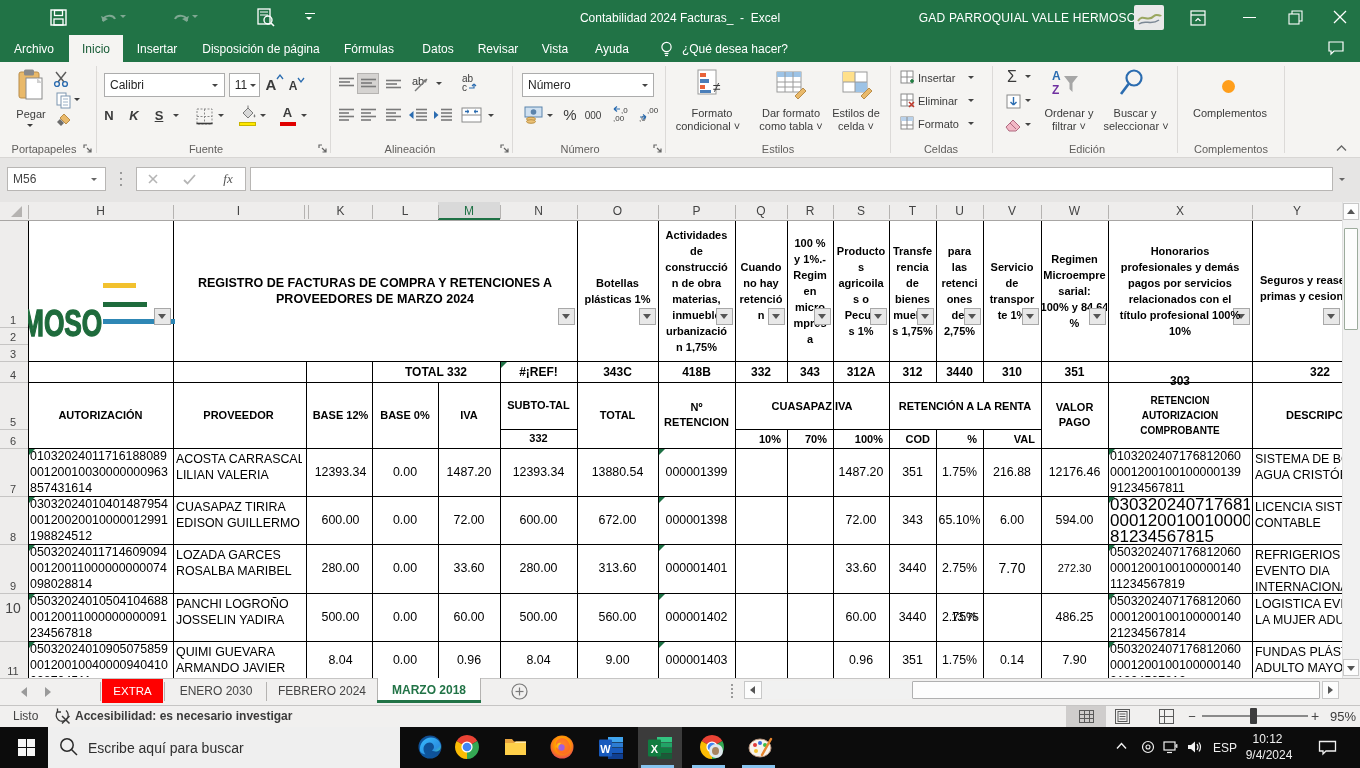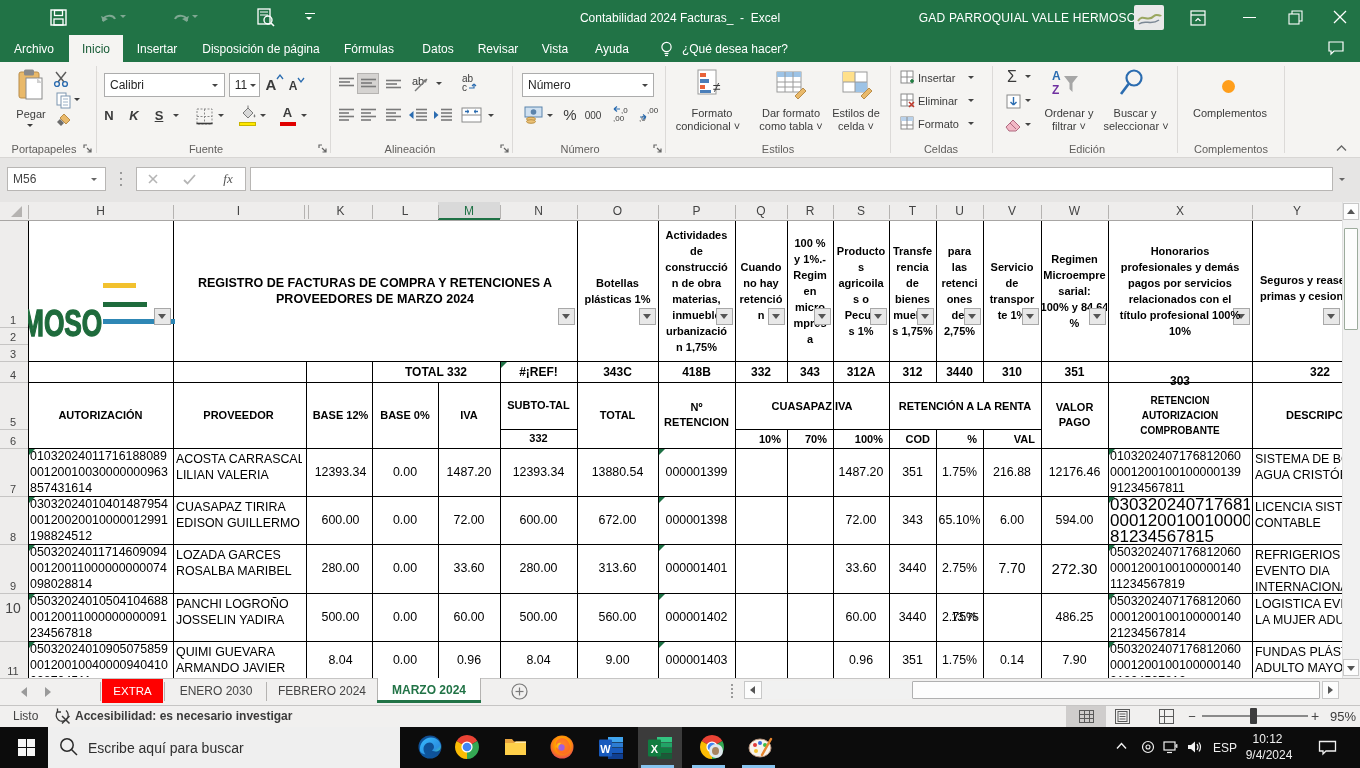--- a/index.html
+++ b/index.html
@@ -652,21 +652,21 @@
 <div class="a t" style="left:309px;top:544px;width:63px;height:48px;font-size:12.4px">280.00</div>
 <div class="a t" style="left:372px;top:544px;width:66px;height:48px;font-size:12.4px">0.00</div>
 <div class="a t" style="left:438px;top:544px;width:62px;height:48px;font-size:12.4px">33.60</div>
 <div class="a t" style="left:500px;top:544px;width:77px;height:48px;font-size:12.4px">280.00</div>
 <div class="a t" style="left:577px;top:544px;width:81px;height:48px;font-size:12.4px">313.60</div>
 <div class="a t" style="left:658px;top:544px;width:77px;height:48px;font-size:12.4px">000001401</div>
 <div class="a t" style="left:833px;top:544px;width:56px;height:48px;font-size:12.4px">33.60</div>
 <div class="a t" style="left:889px;top:544px;width:47px;height:48px;font-size:12.4px">3440</div>
 <div class="a t" style="left:936px;top:544px;width:47px;height:48px;font-size:12.4px">2.75%</div>
 <div class="a t" style="left:983px;top:544px;width:58px;height:48px;font-size:14px">7.70</div>
-<div class="a t" style="left:1041px;top:544px;width:67px;height:48px;font-size:15px">272.30</div>
+<div class="a t" style="left:1041px;top:544px;width:67px;height:48px;font-size:11px">272.30</div>
 <div class="a t" style="left:1110px;top:545px;width:140px;height:46px;font-size:12.4px;line-height:15.8px;white-space:pre;justify-content:flex-start;align-items:flex-start;text-align:left;overflow:hidden">0503202407176812060
 0001200100100000140
 11234567819</div>
 <div class="a t" style="left:1255px;top:548px;width:87px;height:43px;font-size:12.4px;line-height:15.8px;white-space:pre;justify-content:flex-start;align-items:flex-start;text-align:left;overflow:hidden">REFRIGERIOS Y LUNCH
 EVENTO DIA
 INTERNACIONAL DE</div>
 <div class="a t" style="left:30px;top:594px;width:141px;height:46px;font-size:12.4px;line-height:15.8px;white-space:pre;justify-content:flex-start;align-items:flex-start;text-align:left;overflow:hidden">05032024010504104688
 00120011000000000091
 234567818</div>
 <div class="a t" style="left:176px;top:597px;width:126px;height:42px;font-size:12.4px;line-height:15.8px;white-space:pre;justify-content:flex-start;align-items:flex-start;text-align:left;overflow:hidden">PANCHI LOGROÑO
@@ -734,21 +734,21 @@
 <div class="a" style="left:21px;top:687px;width:0;height:0;border-top:5px solid transparent;border-bottom:5px solid transparent;border-right:6px solid #9a9a9a"></div>
 <div class="a" style="left:45px;top:687px;width:0;height:0;border-top:5px solid transparent;border-bottom:5px solid transparent;border-left:6px solid #9a9a9a"></div>
 <div class="a" style="left:100px;top:682px;width:1px;height:19px;background:#b5b3b1"></div>
 <div class="a" style="left:102px;top:679px;width:61px;height:24px;background:#f00"></div>
 <div class="a t" style="left:102px;top:679px;width:61px;height:24px;color:#fff;font-size:11.5px">EXTRA</div>
 <div class="a" style="left:164px;top:682px;width:1px;height:19px;background:#b5b3b1"></div>
 <div class="a t" style="left:166px;top:679px;width:100px;height:24px;color:#444;font-size:12px">ENERO 2030</div>
 <div class="a" style="left:266px;top:682px;width:1px;height:19px;background:#b5b3b1"></div>
 <div class="a t" style="left:267px;top:679px;width:110px;height:24px;color:#444;font-size:12px">FEBRERO 2024</div>
 <div class="a" style="left:377px;top:678px;width:104px;height:25px;background:#fff;border-left:1px solid #b5b3b1;border-right:1px solid #b5b3b1"></div>
-<div class="a t" style="left:377px;top:678px;width:104px;height:23px;color:#217346;font-size:12px;font-weight:bold">MARZO 2024</div>
+<div class="a t" style="left:377px;top:678px;width:104px;height:23px;color:#217346;font-size:12px;font-weight:bold">MARZO 2018</div>
 <div class="a" style="left:377px;top:700px;width:104px;height:3px;background:#217346"></div>
 <svg class="a" style="left:511px;top:683px" width="17" height="17" viewBox="0 0 17 17">
 <circle cx="8.5" cy="8.5" r="7.5" fill="none" stroke="#7a7a7a" stroke-width="1.2"></circle>
 <line x1="4.5" y1="8.5" x2="12.5" y2="8.5" stroke="#7a7a7a" stroke-width="1.2"></line>
 <line x1="8.5" y1="4.5" x2="8.5" y2="12.5" stroke="#7a7a7a" stroke-width="1.2"></line>
 </svg>
 <div class="a" style="left:731px;top:684px;width:2px;height:2px;background:#9a9a9a"></div>
 <div class="a" style="left:731px;top:688px;width:2px;height:2px;background:#9a9a9a"></div>
 <div class="a" style="left:731px;top:692px;width:2px;height:2px;background:#9a9a9a"></div>
 <div class="a" style="left:731px;top:696px;width:2px;height:2px;background:#9a9a9a"></div>

